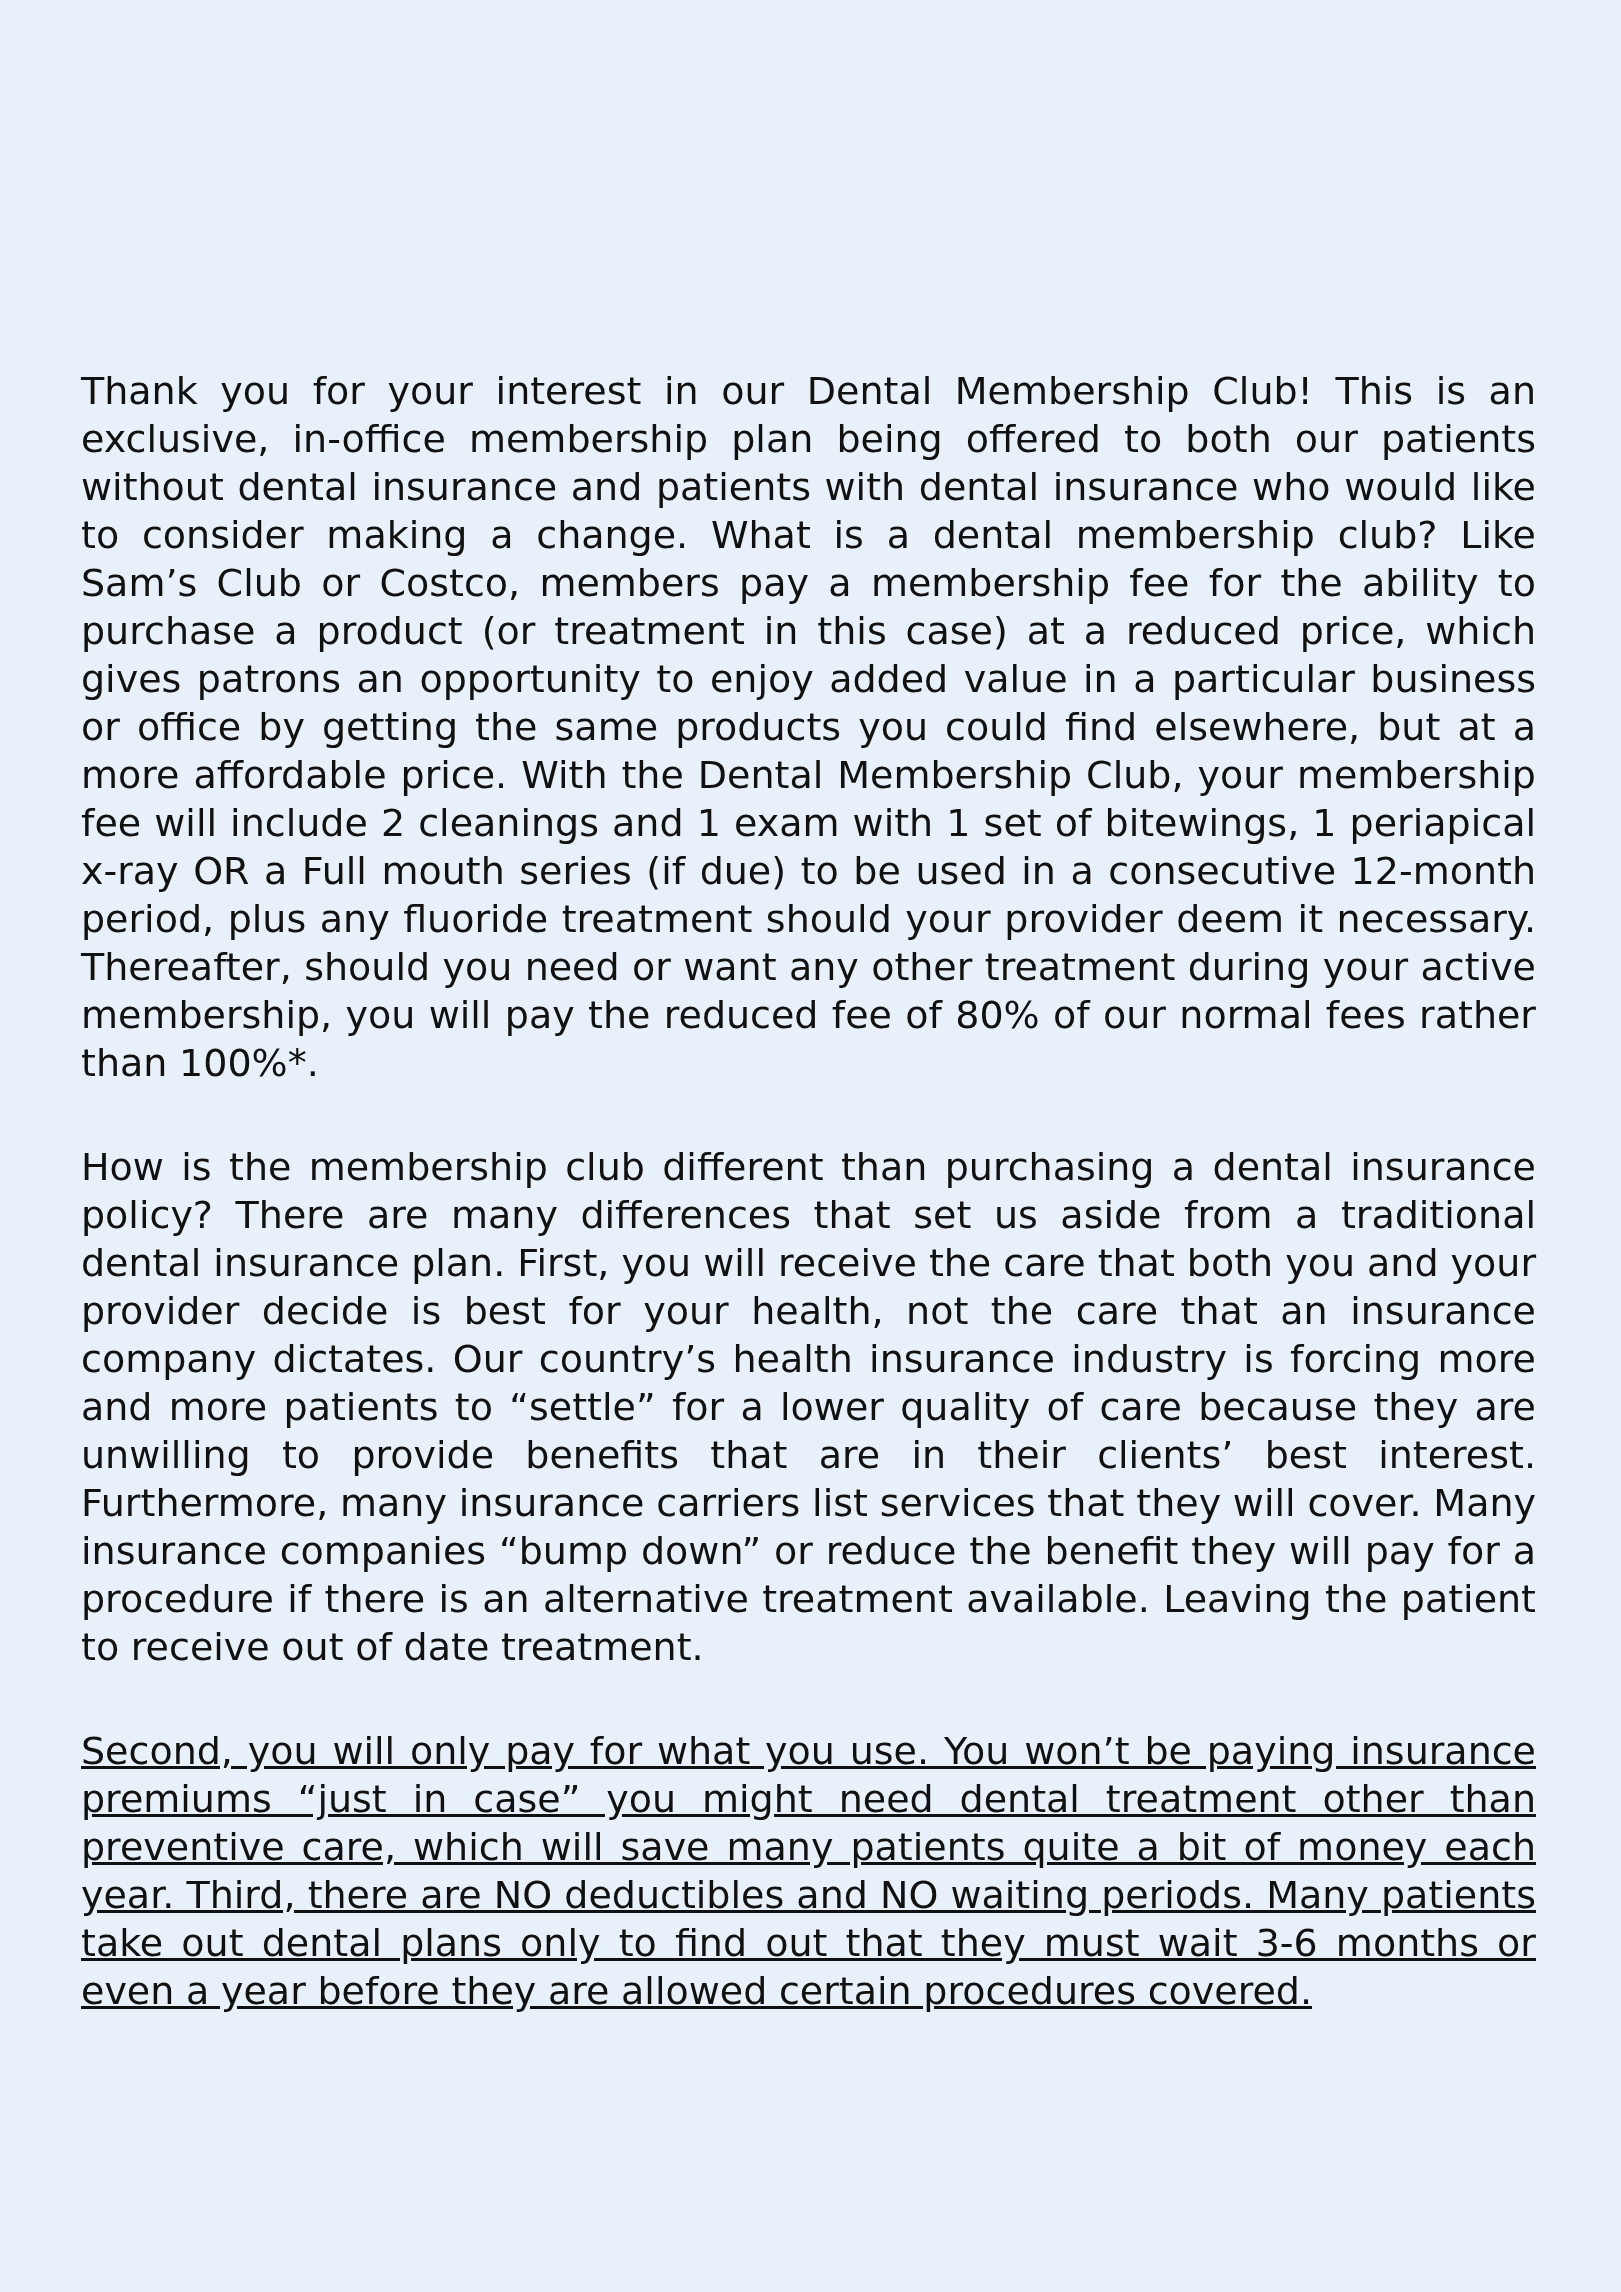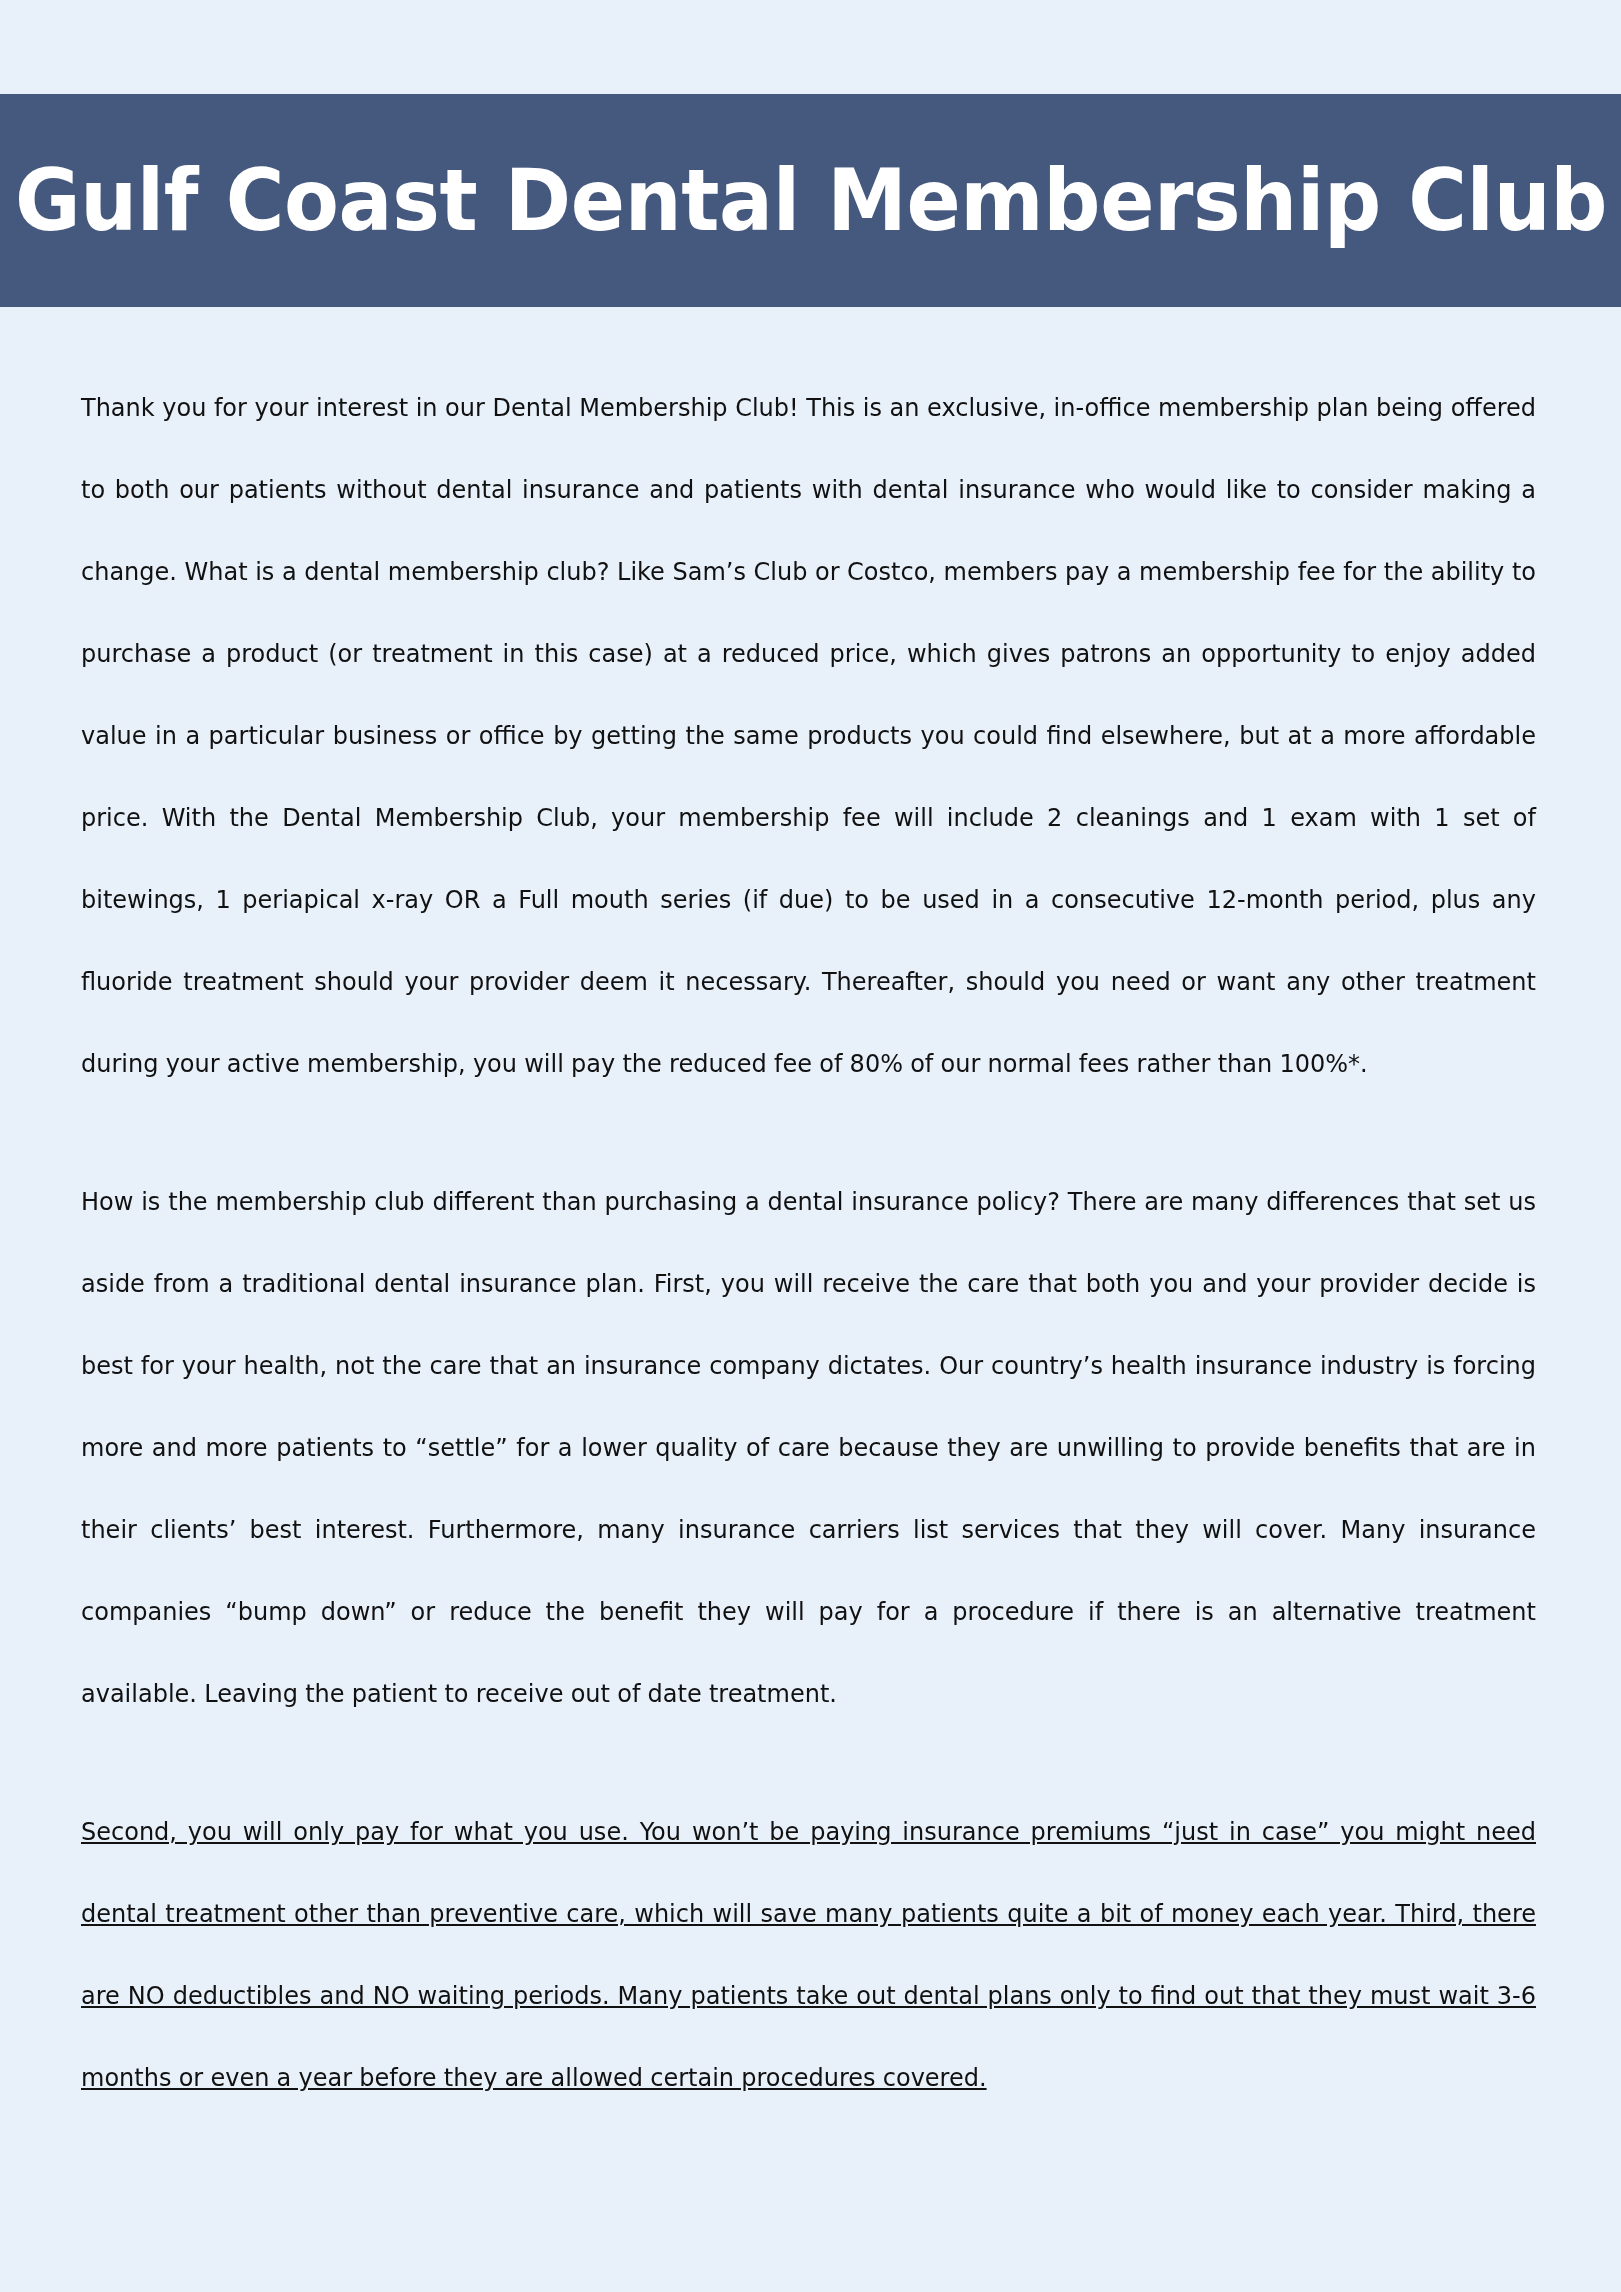--- a/index.html
+++ b/index.html
@@ -55,42 +55,39 @@
     position: absolute;
     top: 367px;
     left: 81px;
     width: 1455px;
   }
 
   .body-paragraph {
     margin: 0 0 56px 0;
     color: #111111;
     font-family: "DejaVu Sans", sans-serif;
-    font-size: 24px;
-    line-height: 82px;
+    font-size: 38px;
+    line-height: 48px;
     text-align: justify;
     text-justify: inter-word;
     -webkit-hyphens: none;
     hyphens: none;
     word-spacing: -0.4px;
   }
 
   .body-paragraph:last-child {
     margin-bottom: 0;
     text-decoration: underline;
   }
 </style>
 </head>
 <body>
 
 <div class="page">
 
-  <div class="header-band">
-    <h1 class="header-title">Gulf Coast Dental Membership Club</h1>
-  </div>
 
   <div class="content">
     <p class="body-paragraph">Thank you for your interest in our Dental Membership Club! This is an exclusive, in-office membership plan being offered to both our patients without dental insurance and patients with dental insurance who would like to consider making a change. What is a dental membership club? Like Sam’s Club or Costco, members pay a membership fee for the ability to purchase a product (or treatment in this case) at a reduced price, which gives patrons an opportunity to enjoy added value in a particular business or office by getting the same products you could find elsewhere, but at a more affordable price. With the Dental Membership Club, your membership fee will include 2 cleanings and 1 exam with 1 set of bitewings, 1 periapical x-ray OR a Full mouth series (if due) to be used in a consecutive 12-month period, plus any fluoride treatment should your provider deem it necessary. Thereafter, should you need or want any other treatment during your active membership, you will pay the reduced fee of 80% of our normal fees rather than 100%*.</p>
     <p class="body-paragraph">How is the membership club different than purchasing a dental insurance policy? There are many differences that set us aside from a traditional dental insurance plan. First, you will receive the care that both you and your provider decide is best for your health, not the care that an insurance company dictates. Our country’s health insurance industry is forcing more and more patients to “settle” for a lower quality of care because they are unwilling to provide benefits that are in their clients’ best interest. Furthermore, many insurance carriers list services that they will cover. Many insurance companies “bump down” or reduce the benefit they will pay for a procedure if there is an alternative treatment available. Leaving the patient to receive out of date treatment.</p>
     <p class="body-paragraph">Second, you will only pay for what you use. You won’t be paying insurance premiums “just in case” you might need dental treatment other than preventive care, which will save many patients quite a bit of money each year. Third, there are NO deductibles and NO waiting periods. Many patients take out dental plans only to find out that they must wait 3-6 months or even a year before they are allowed certain procedures covered.</p>
   </div>
 
 </div>
 
 

